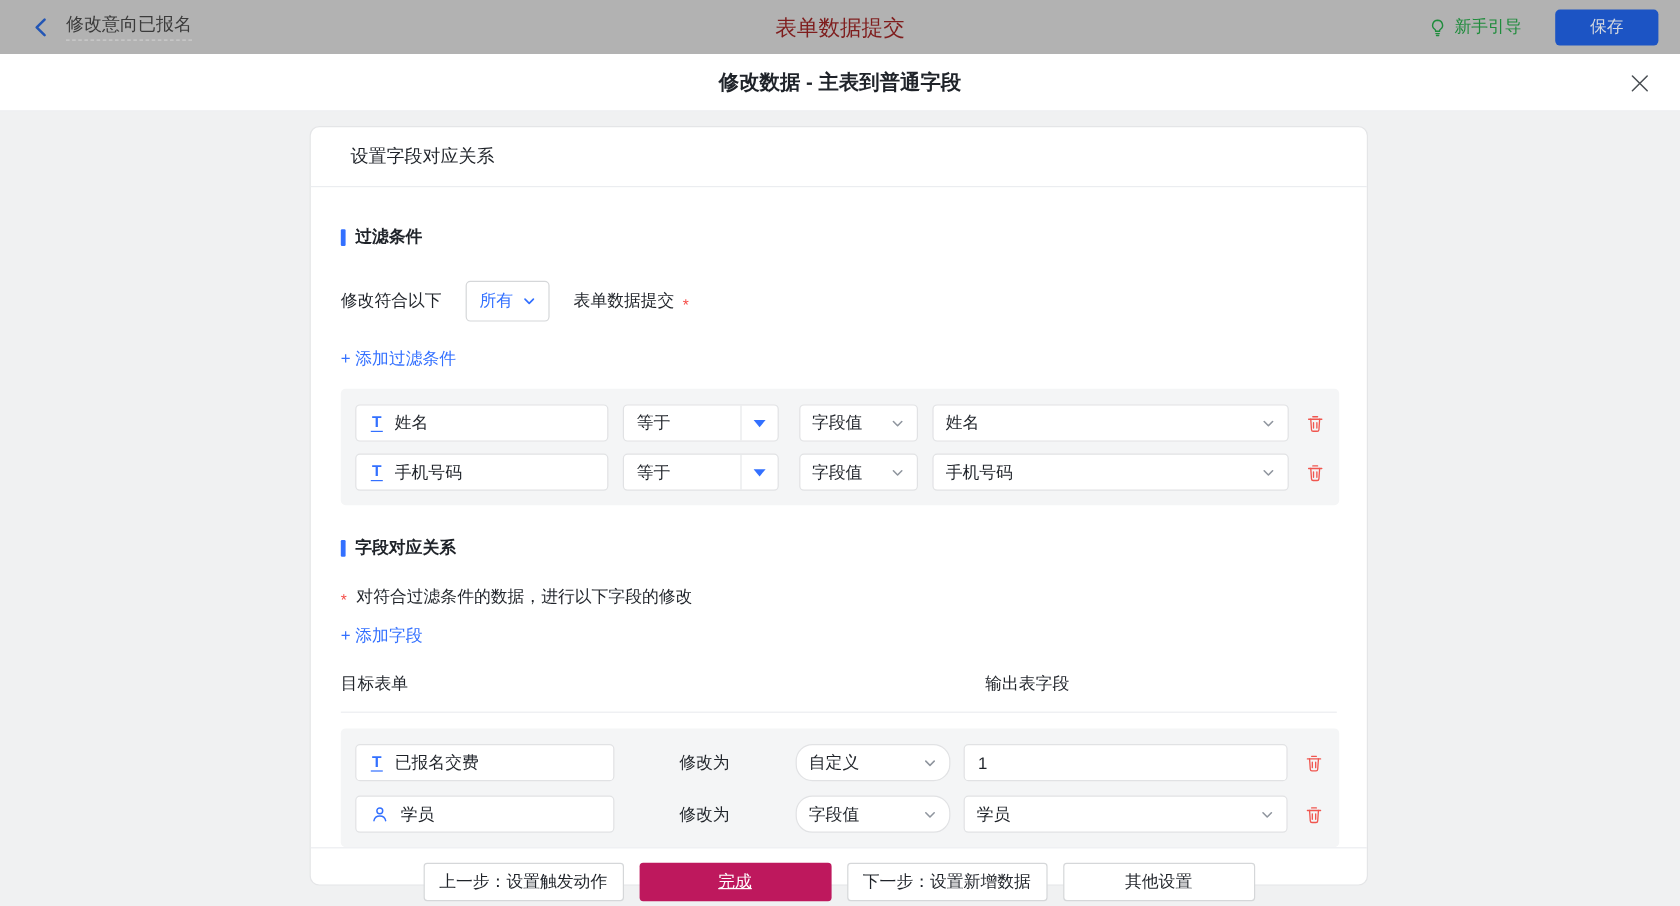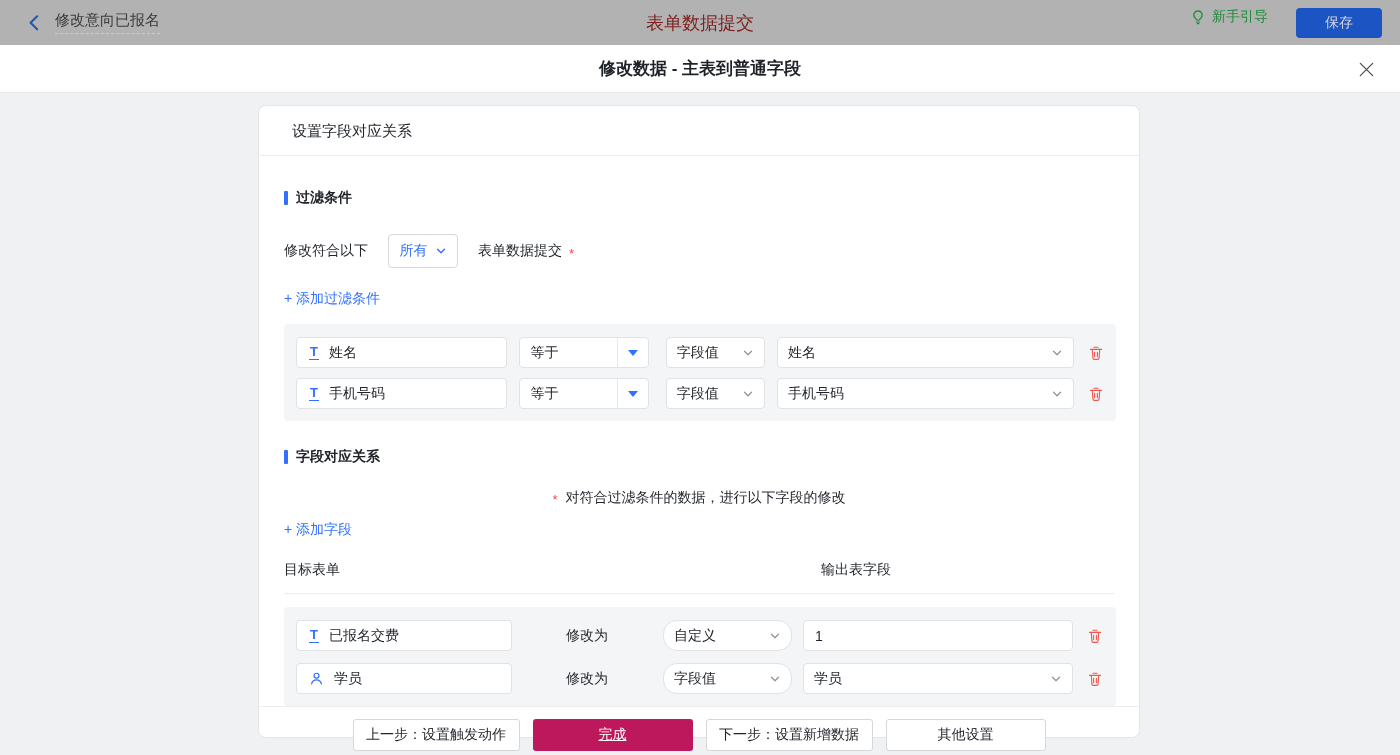--- a/index.html
+++ b/index.html
@@ -5,21 +5,21 @@
   * { margin:0; padding:0; box-sizing:border-box; }
   html,body { width:1400px; height:755px; overflow:hidden; }
   body { font-family:"Liberation Sans","DejaVu Sans",sans-serif; font-size:14px; color:#1f2329; background:#f0f1f2; position:relative; }
 
   
   .topbar { position:absolute; top:0; left:0; width:1400px; height:45px; background:#b2b2b2; display:flex; align-items:center; padding:0 18px 0 26px; }
   .topbar-left { display:flex; align-items:center; gap:12px; flex:1; }
   .back-icon { cursor:pointer; display:flex; }
   .back-title { color:#3b3b3b; font-size:15px; padding-bottom:3px; border-bottom:1px dashed #cdcdcd; cursor:pointer; }
   .topbar-center { position:absolute; left:50%; transform:translateX(-50%); color:#7f1d1d; font-size:18px; }
-  .topbar-right { display:flex; align-items:flex-start; gap:28px; }
+  .topbar-right { display:flex; align-items:center; gap:28px; }
   .guide { display:flex; align-items:center; gap:6px; color:#1f8c3c; font-size:14px; cursor:pointer; }
   .save-btn { width:86px; height:30px; background:#1c54c4; color:#d4d8de; border:none; border-radius:4px; font-size:14px; cursor:pointer; font-family:inherit; }
 
   
   .dialog { position:absolute; top:45px; left:0; width:1400px; height:710px; background:#f0f1f2; display:flex; flex-direction:column; }
   .dialog-header { height:48px; background:#fff; border-bottom:1px solid #e8eaed; display:flex; align-items:center; justify-content:center; position:relative; flex:none; }
   .dialog-title { font-size:17px; font-weight:bold; color:#1f2329; }
   .close-icon { position:absolute; right:25px; top:16px; cursor:pointer; display:flex; }
 
   .dialog-body { flex:1; position:relative; }
@@ -46,21 +46,21 @@
 
   .op-select { margin-left:12px; width:131px; height:31px; background:#fff; border:1px solid #e1e2e4; border-radius:4px; display:flex; align-items:center; cursor:pointer; }
   .op-label { flex:1; padding-left:11px; }
   .op-div { width:1px; height:29px; background:#e7e8ea; }
   .tri-down { width:0; height:0; border-left:5px solid transparent; border-right:5px solid transparent; border-top:6px solid #3370ff; margin:0 10px; }
 
   .ticon { color:#3370ff; font-size:13px; font-weight:bold; line-height:13px; border-bottom:1.5px solid #3370ff; padding:0 1px 1px 1px; }
   .trash { margin-left:14px; cursor:pointer; display:flex; }
   .ml17 { margin-left:17px; } .ml12 { margin-left:12px; } .ml11 { margin-left:11px; }
 
-  .desc { margin-top:23px; font-size:14px; color:#1f2329;text-align:center; }
+  .desc { margin-top:23px; font-size:14px; color:#1f2329; }
   .desc .req { margin:0 4px 0 0; top:2px; }
 
   .thead { position:relative; margin-top:22px; height:33px; font-size:14px; color:#1f2329; border-bottom:1px solid #ebedf0; }
   .thead .col2 { position:absolute; left:537px; top:0; }
 
   .modify-label { margin-left:54px; width:42px; }
   .msel1 { margin-left:55px; width:129px;border-radius:14px; }
   .val-input { margin-left:11px; width:270px; height:31px; background:#fff; border:1px solid #e1e2e4; border-radius:4px; padding:0 11px; font-size:14px; color:#1f2329; font-family:inherit; outline:none; }
 
   .card-footer { flex:none; height:56px; border-top:1px solid #ebedf0; display:flex; align-items:center; justify-content:center; gap:13px; }

